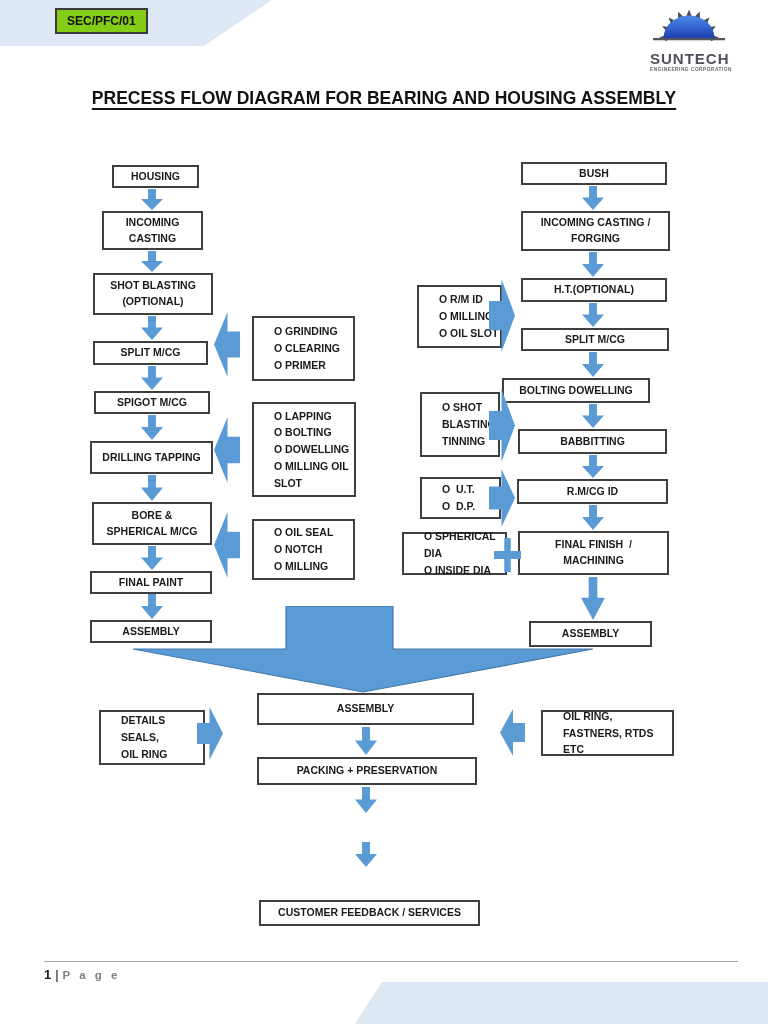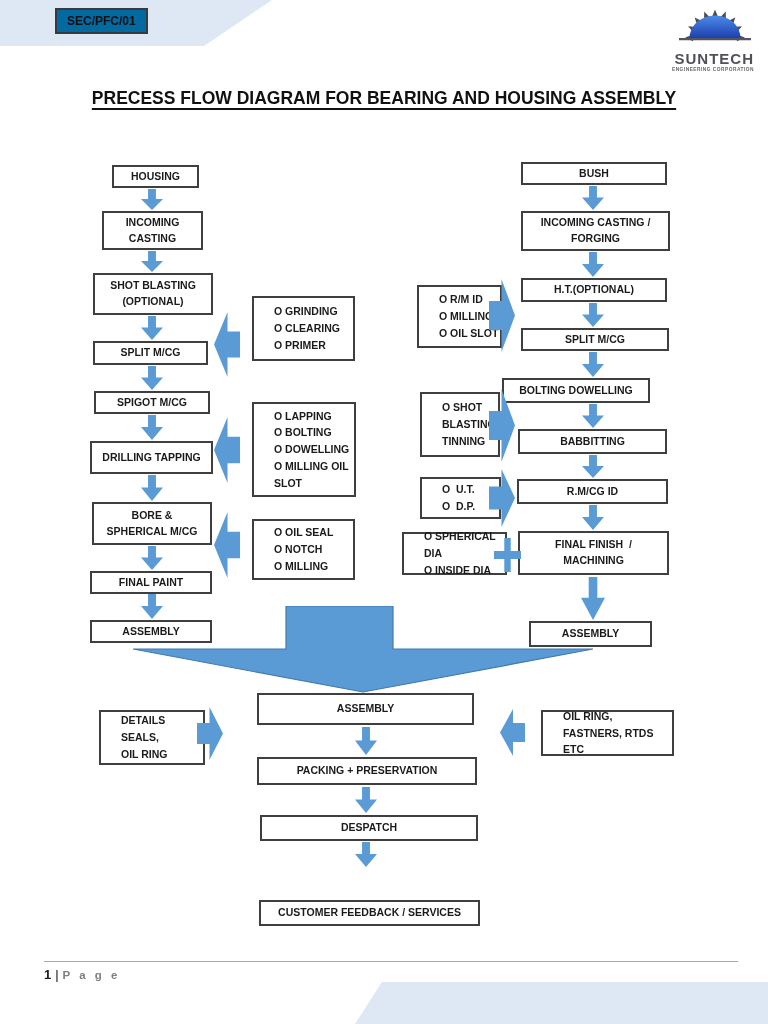--- a/index.html
+++ b/index.html
@@ -5,24 +5,24 @@
   * { margin:0; padding:0; box-sizing:border-box; }
   body { background:#ffffff; font-family:"Liberation Sans", sans-serif; }
   .page { position:relative; width:768px; height:1024px; background:#ffffff; overflow:hidden; margin:0 auto; }
 
   
   .band-top { position:absolute; left:0; top:0; width:272px; height:46px; background:#dde8f4;
               clip-path:polygon(0 0, 100% 0, 75% 100%, 0 100%); }
   .band-bottom { position:absolute; left:355px; top:982px; width:413px; height:42px; background:#dde8f4;
               clip-path:polygon(6.5% 0, 100% 0, 100% 100%, 0 100%); }
 
-  .code-box { position:absolute; left:55px; top:8px; padding:4px 10px; background:#0369a1;
+  .code-box { position:absolute; left:55px; top:8px; padding:4px 10px; background:#84cc16;
               border:2px solid #3a3a3a; font-weight:bold; font-size:12px; color:#111; }
 
-  .logo { position:absolute; left:650px; top:8px; width:104px; text-align:right; }
+  .logo { position:absolute; left:650px; top:8px; width:104px; text-align:left; }
   .logo .brand { font-weight:bold; font-size:15px; color:#50505a; letter-spacing:1px; line-height:1; margin-top:-3px; }
   .logo .sub { font-weight:bold; font-size:4.8px; color:#66666e; letter-spacing:0.5px; margin-top:1px; }
 
   .title { position:absolute; left:0; top:88px; width:768px; text-align:center;
            font-weight:bold; font-size:17.5px; color:#111;
            text-decoration:underline; text-underline-offset:4px; text-decoration-thickness:2px; }
 
   
   .box { position:absolute; background:#fff; border:2px solid #3f3f3f; color:#1a1a1a;
          display:flex; align-items:center; justify-content:center; text-align:center;
@@ -98,21 +98,21 @@
 
   <div class="ar ar-down" style="left:141px;top:189px;width:22px;height:21px"></div>
   <div class="ar ar-down" style="left:141px;top:251px;width:22px;height:21px"></div>
   <div class="ar ar-down" style="left:141px;top:316px;width:22px;height:24px"></div>
   <div class="ar ar-down" style="left:141px;top:366px;width:22px;height:24px"></div>
   <div class="ar ar-down" style="left:141px;top:415px;width:22px;height:25px"></div>
   <div class="ar ar-down" style="left:141px;top:475px;width:22px;height:26px"></div>
   <div class="ar ar-down" style="left:141px;top:546px;width:22px;height:24px"></div>
   <div class="ar ar-down" style="left:141px;top:594px;width:22px;height:25px"></div>
 
-  <div class="box note" style="left:240px;top:296px;width:103px;height:65px">O GRINDING
+  <div class="box note" style="left:240px;top:316px;width:103px;height:65px">O GRINDING
 O CLEARING
 O PRIMER</div>
   <div class="box note" style="left:240px;top:402px;width:104px;height:95px">O LAPPING
 O BOLTING
 O DOWELLING
 O MILLING OIL
 SLOT</div>
   <div class="box note" style="left:240px;top:519px;width:103px;height:61px">O OIL SEAL
 O NOTCH
 O MILLING</div>
@@ -157,21 +157,20 @@
   <div class="ar ar-right" style="left:489px;top:389px;width:26px;height:73px"></div>
   <div class="ar ar-right" style="left:489px;top:469px;width:26px;height:58px"></div>
   <div class="ar ar-plus" style="left:494px;top:538px;width:27px;height:34px"></div>
 
   <svg class="funnel" width="460" height="87" viewBox="0 0 460 87">
     <polygon points="153,0 260,0 260,43 460,43 230,86 0,43 153,43" fill="#5b9bd5" stroke="#4179ae" stroke-width="1.2"></polygon>
   </svg>
 
   <div class="box" style="left:257px;top:693px;width:217px;height:32px">ASSEMBLY</div>
   <div class="box" style="left:257px;top:757px;width:220px;height:28px">PACKING + PRESERVATION</div>
-  <div class="box" style="left:260px;top:815px;width:218px;height:26px">DESPATCH</div>
   <div class="box" style="left:259px;top:900px;width:221px;height:26px">CUSTOMER FEEDBACK / SERVICES</div>
 
   <div class="ar ar-down" style="left:355px;top:727px;width:22px;height:28px"></div>
   <div class="ar ar-down" style="left:355px;top:787px;width:22px;height:26px"></div>
   <div class="ar ar-down" style="left:355px;top:842px;width:22px;height:25px"></div>
 
   <div class="box note" style="left:87px;top:710px;width:106px;height:55px">DETAILS SEALS,
 OIL RING</div>
   <div class="ar ar-right" style="left:197px;top:707px;width:26px;height:53px"></div>
 

